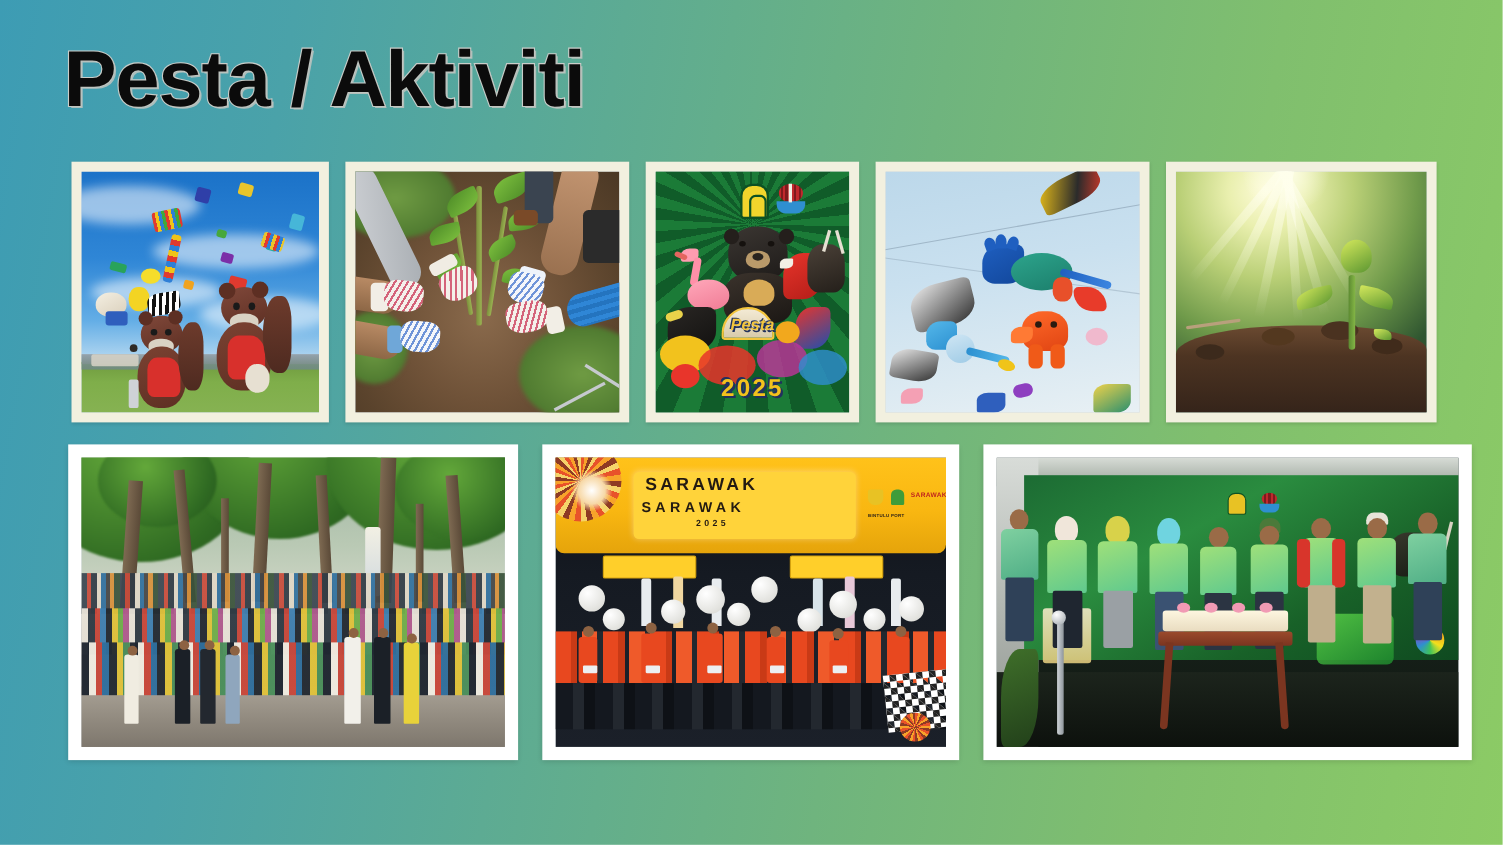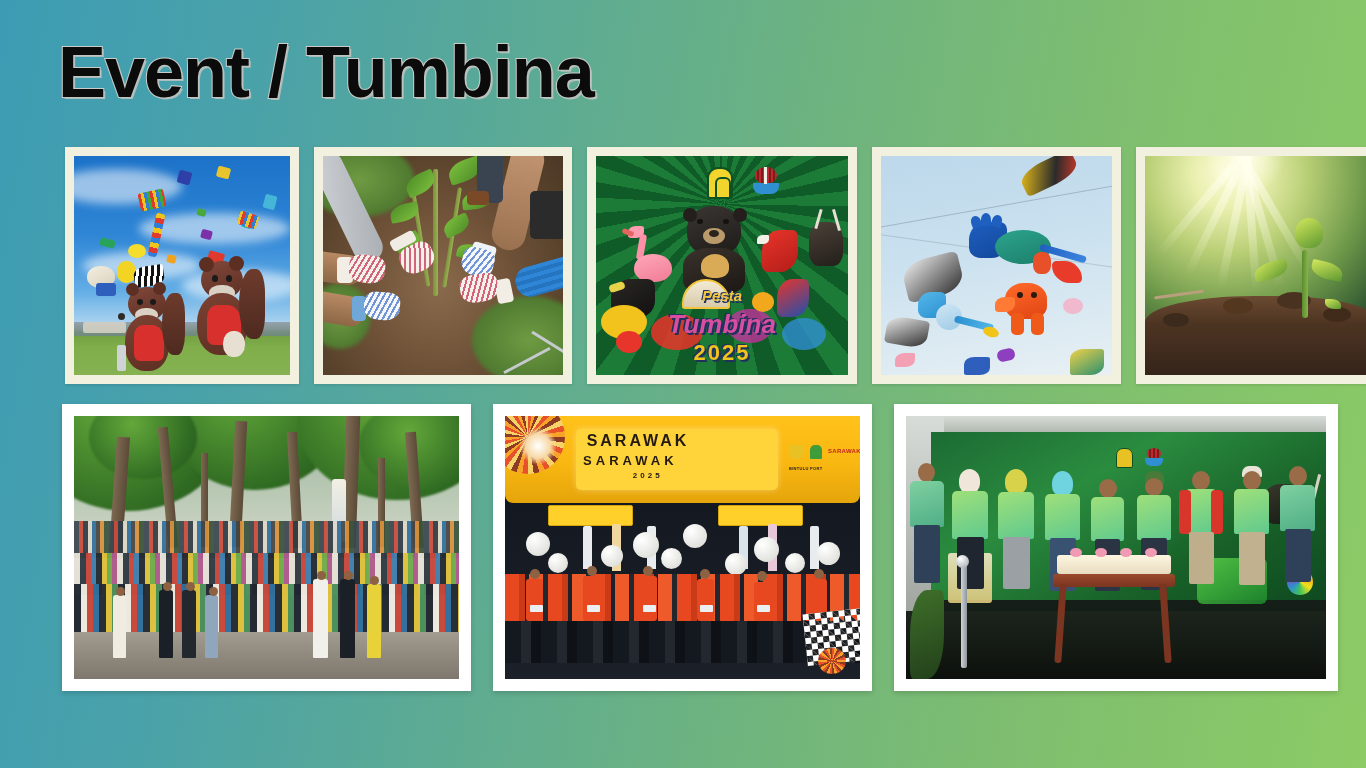--- a/index.html
+++ b/index.html
@@ -39,21 +39,21 @@
 
   .photo{
     position:relative;
     overflow:hidden;
     background:#cfd8dc;
   }
 
   
   .p1{ width:216px; height:219px; }
   .p2{ width:240px; height:219px; }
-  .p3{ width:252px; height:219px; }
+  .p3{ width:176px; height:219px; }
   .p4{ width:231px; height:219px; }
   .p5{ width:228px; height:219px; }
   
   .p6{ width:385px; height:263px; }
   .p7{ width:355px; height:263px; }
   .p8{ width:420px; height:263px; }
 
   
   .sky-deep{ position:absolute; inset:0;
     background:linear-gradient(180deg,#1b72c8 0%,#2f86d6 36%,#64aee6 62%,#a9d2ef 76%,#cfe4f2 82%); }
@@ -171,21 +171,21 @@
   .table-leg{ position:absolute; background:#7b3520; border-radius:0 0 4px 4px; }
   .cake{ position:absolute; background:linear-gradient(180deg,#fdf6e0,#e9dcc0); border-radius:3px; }
   .rose{ position:absolute; border-radius:50%; background:#f19ab4; }
   .stanchion{ position:absolute; background:linear-gradient(90deg,#cfd4d8,#8e959b); border-radius:2px; }
   .stanch-ball{ position:absolute; border-radius:50%; background:radial-gradient(circle at 35% 30%,#fff,#9aa2a8); }
 </style>
 </head>
 <body>
 
 <div class="title-wrap">
-  <div class="page-title">Event / Tumbina</div>
+  <div class="page-title">Pesta / Aktiviti</div>
 </div>
 
 <div class="row row-1">
 
   <div class="frame">
     <div class="photo p1" title="Kite festival with giant squirrel inflatable kites over a green field">
       <div class="sky-deep"></div>
       <div class="cloudy" style="left:-10%;top:6%;width:60%;height:16%;"></div>
       <div class="cloudy" style="left:30%;top:26%;width:70%;height:14%;"></div>
       <div class="cloudy" style="left:4%;top:44%;width:55%;height:12%;"></div>
@@ -336,21 +336,20 @@
       <div class="splash" style="left:2%;top:68%;width:46px;height:34px;background:#f2c21d;"></div>
       <div class="splash" style="left:22%;top:72%;width:52px;height:36px;background:#e8352b;opacity:.85;"></div>
       <div class="splash" style="left:52%;top:70%;width:46px;height:34px;background:#c0349b;opacity:.8;"></div>
       <div class="splash" style="left:74%;top:74%;width:44px;height:32px;background:#2f8fd0;opacity:.8;"></div>
       <div class="splash" style="left:8%;top:80%;width:26px;height:22px;background:#e8352b;"></div>
       <div class="splash" style="left:62%;top:62%;width:22px;height:20px;background:#f2a81d;"></div>
 
       <div style="position:absolute;left:34%;top:56%;width:48px;height:30px;background:linear-gradient(180deg,#f3ead4,#d8cbab);border-radius:26px 26px 3px 3px;border:2px solid #f3c53d;"></div>
 
       <div class="poster-title" style="top:60%;font-size:15px;color:#f3c53d;">Pesta</div>
-      <div class="poster-title" style="top:70%;font-size:26px;color:#d94fa0;text-shadow:2px 2px 0 #21315e,-1.5px -1.5px 0 #21315e;">Tumbina</div>
       <div class="poster-title" style="top:84%;font-size:22px;color:#f2c21d;letter-spacing:2px;font-style:normal;text-shadow:2px 2px 0 #21315e,-1.5px -1.5px 0 #21315e;">2025</div>
     </div>
   </div>
 
   <div class="frame">
     <div class="photo p4" title="Large animal kites flying in a pale blue sky">
       <div class="sky-pale"></div>
       <div style="position:absolute;left:-10%;top:22%;width:130%;height:1px;background:rgba(90,110,130,.35);transform:rotate(-10deg);"></div>
       <div style="position:absolute;left:-10%;top:44%;width:130%;height:1px;background:rgba(90,110,130,.25);transform:rotate(8deg);"></div>
 

